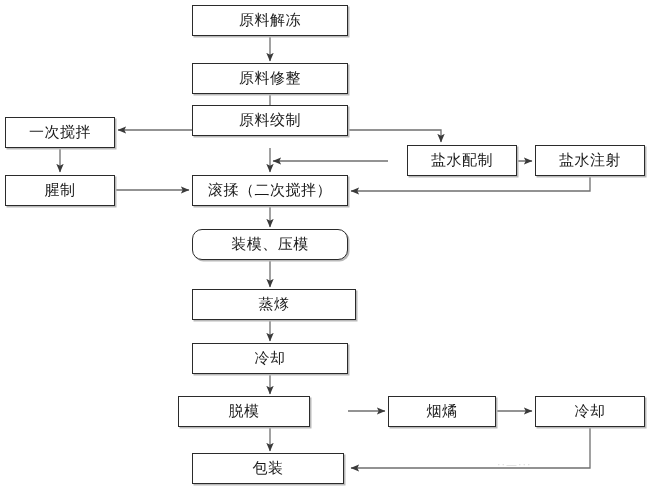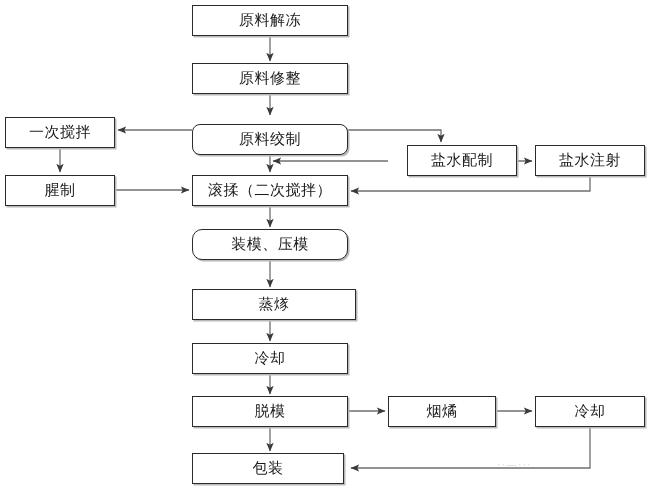--- a/index.html
+++ b/index.html
@@ -103,21 +103,21 @@
   </svg>
 
   <div class="node" style="left:192px;top:5px;width:156px;height:31px;">
     <span class="node-label">原料解冻</span>
   </div>
 
   <div class="node" style="left:192px;top:63px;width:156px;height:31px;">
     <span class="node-label">原料修整</span>
   </div>
 
-  <div class="node" style="left:192px;top:124px;width:156px;height:31px;border-radius:8px;">
+  <div class="node" style="left:192px;top:105px;width:156px;height:31px;">
     <span class="node-label">原料绞制</span>
   </div>
 
   <div class="node" style="left:5px;top:117px;width:110px;height:31px;">
     <span class="node-label">一次搅拌</span>
   </div>
 
   <div class="node" style="left:5px;top:175px;width:110px;height:31px;">
     <span class="node-label">腥制</span>
   </div>
@@ -139,21 +139,21 @@
   </div>
 
   <div class="node" style="left:192px;top:289px;width:164px;height:31px;">
     <span class="node-label">蒸煫</span>
   </div>
 
   <div class="node" style="left:192px;top:343px;width:156px;height:31px;">
     <span class="node-label">冷却</span>
   </div>
 
-  <div class="node" style="left:192px;top:396px;width:156px;height:31px;">
+  <div class="node" style="left:178px;top:396px;width:132px;height:31px;">
     <span class="node-label">脱模</span>
   </div>
 
   <div class="node" style="left:388px;top:396px;width:108px;height:31px;">
     <span class="node-label">烟燏</span>
   </div>
 
   <div class="node" style="left:535px;top:396px;width:110px;height:31px;">
     <span class="node-label">冷却</span>
   </div>

